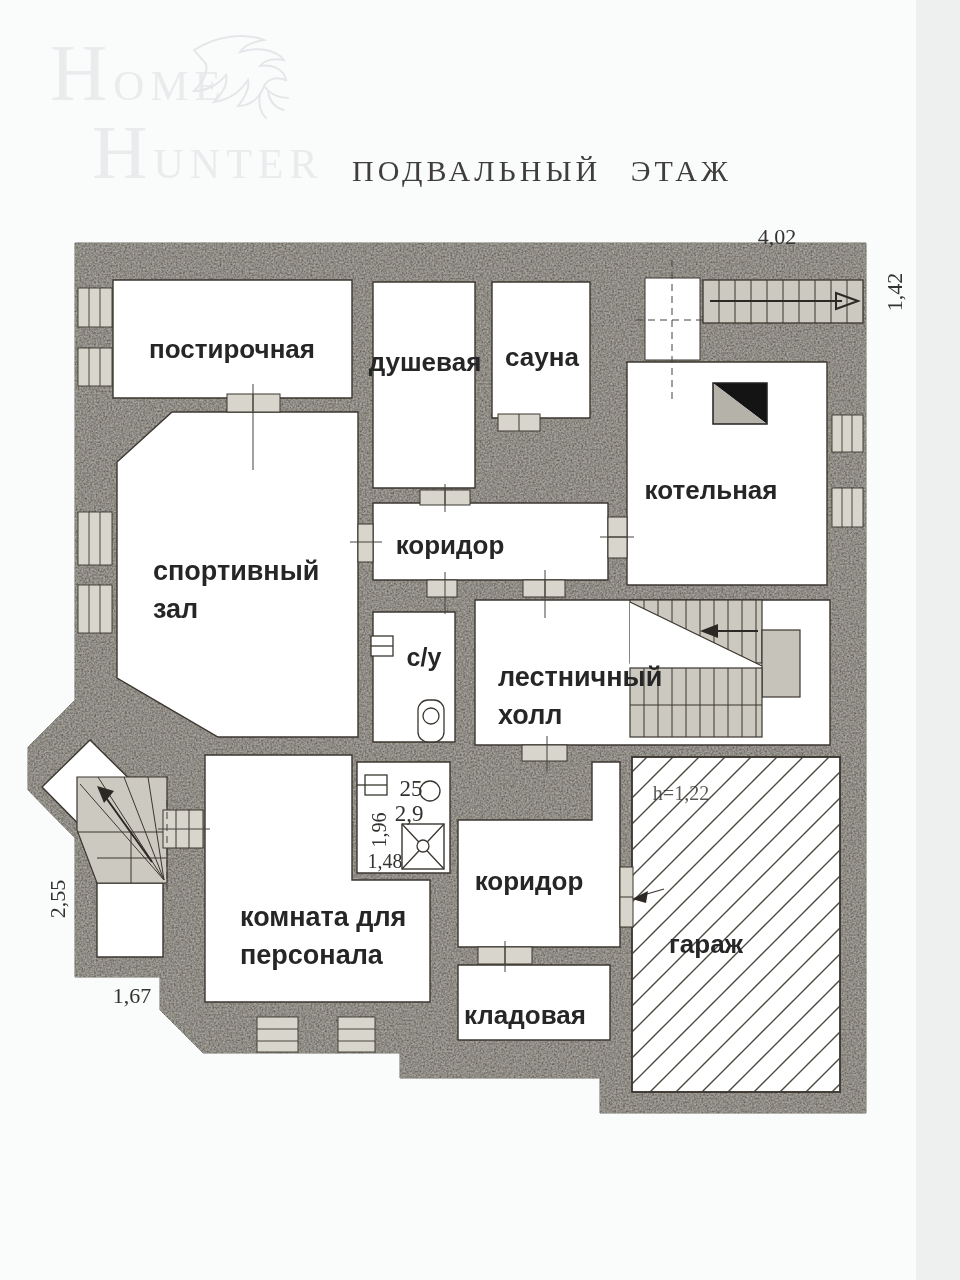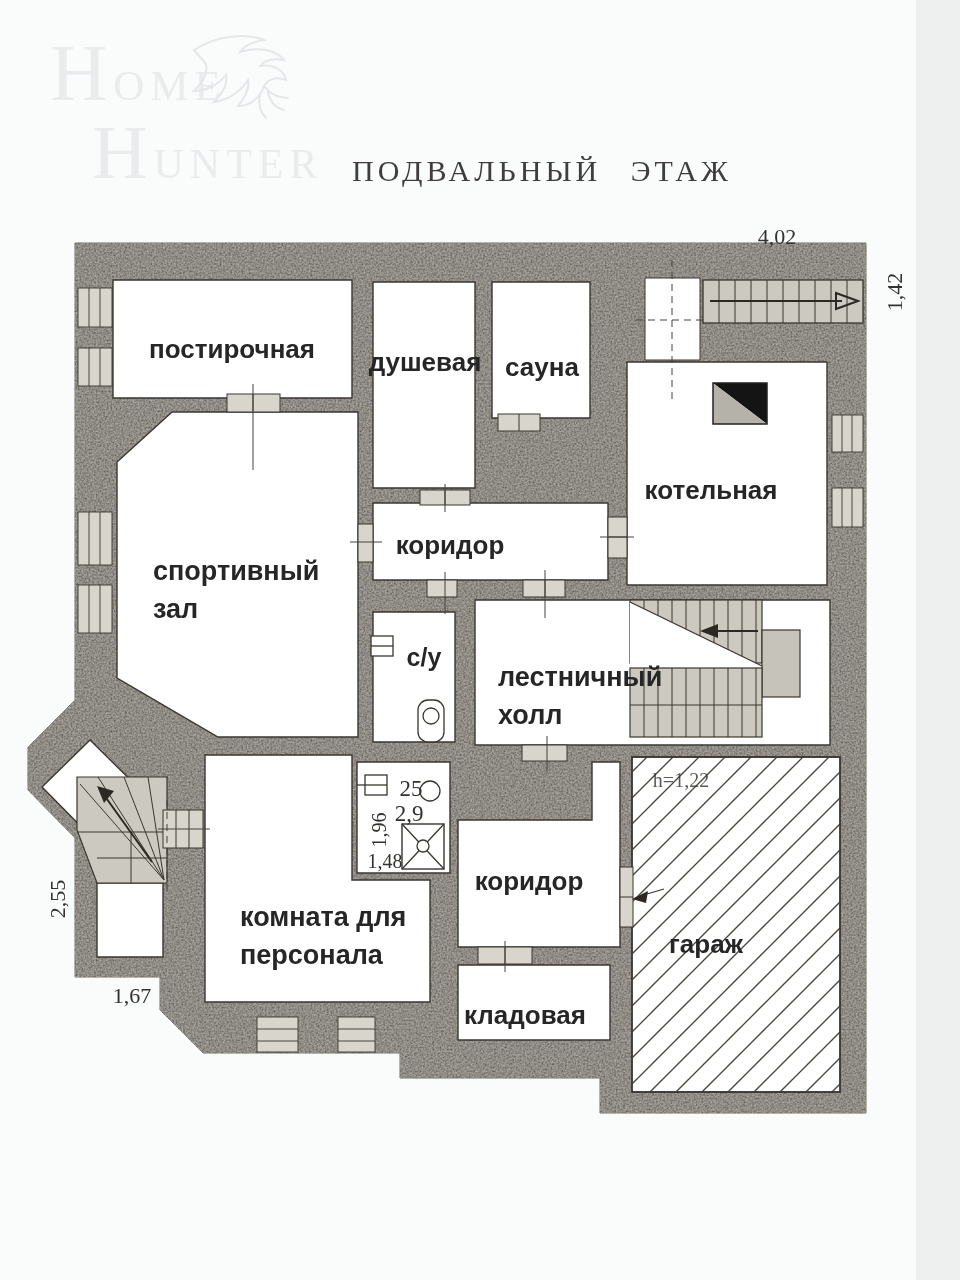--- a/index.html
+++ b/index.html
@@ -19,21 +19,21 @@
          letter-spacing:4px;word-spacing:18px;white-space:nowrap;}
   
   .lbl{position:absolute;color:#262626;font-weight:600;font-size:26px;
        transform:translate(-50%,-50%);white-space:nowrap;}
   .lbl-block{position:absolute;color:#262626;font-weight:600;font-size:27px;
              line-height:38px;white-space:nowrap;}
   .dim{position:absolute;font-family:"Liberation Serif",serif;font-size:22px;
        color:#33322f;transform:translate(-50%,-50%);white-space:nowrap;}
   .dim.rot{transform:translate(-50%,-50%) rotate(-90deg);}
   .dim.small{font-size:20px;}
-  .dim.faint{opacity:.8;}
+  .dim.faint{opacity:.8;margin-top:13px;}
   svg{position:absolute;left:0;top:0;}
 </style>
 </head>
 <body>
 
 <div class="page">
 
   <div class="watermark">
     <div class="wm-line wm1">Home</div>
     <div class="wm-line wm2">Hunter</div>
@@ -177,21 +177,21 @@
       <rect x="402" y="824" width="42" height="45" stroke-width="1.4"></rect>
       <path d="M402,824 L444,869 M444,824 L402,869" fill="none"></path>
       <circle cx="423" cy="846" r="6"></circle>
       <line x1="664" y1="889" x2="640" y2="896"></line>
       <polygon points="632,899 648,891 646,903" fill="#2c2925" stroke="none"></polygon>
     </g>
   </svg>
 
   <div class="lbl" style="left:232px;top:349px;">постирочная</div>
   <div class="lbl" style="left:425px;top:362px;">душевая</div>
-  <div class="lbl" style="left:542px;top:367px;">сауна</div>
+  <div class="lbl" style="left:542px;top:357px;">сауна</div>
   <div class="lbl" style="left:711px;top:490px;">котельная</div>
   <div class="lbl-block" style="left:153px;top:528px;margin-top:24px;">
     <div>спортивный</div>
     <div>зал</div>
   </div>
   <div class="lbl" style="left:450px;top:545px;">коридор</div>
   <div class="lbl" style="left:424px;top:657px;font-size:25px;">с/у</div>
   <div class="lbl-block" style="left:498px;top:658px;">
     <div>лестничный</div>
     <div>холл</div>

